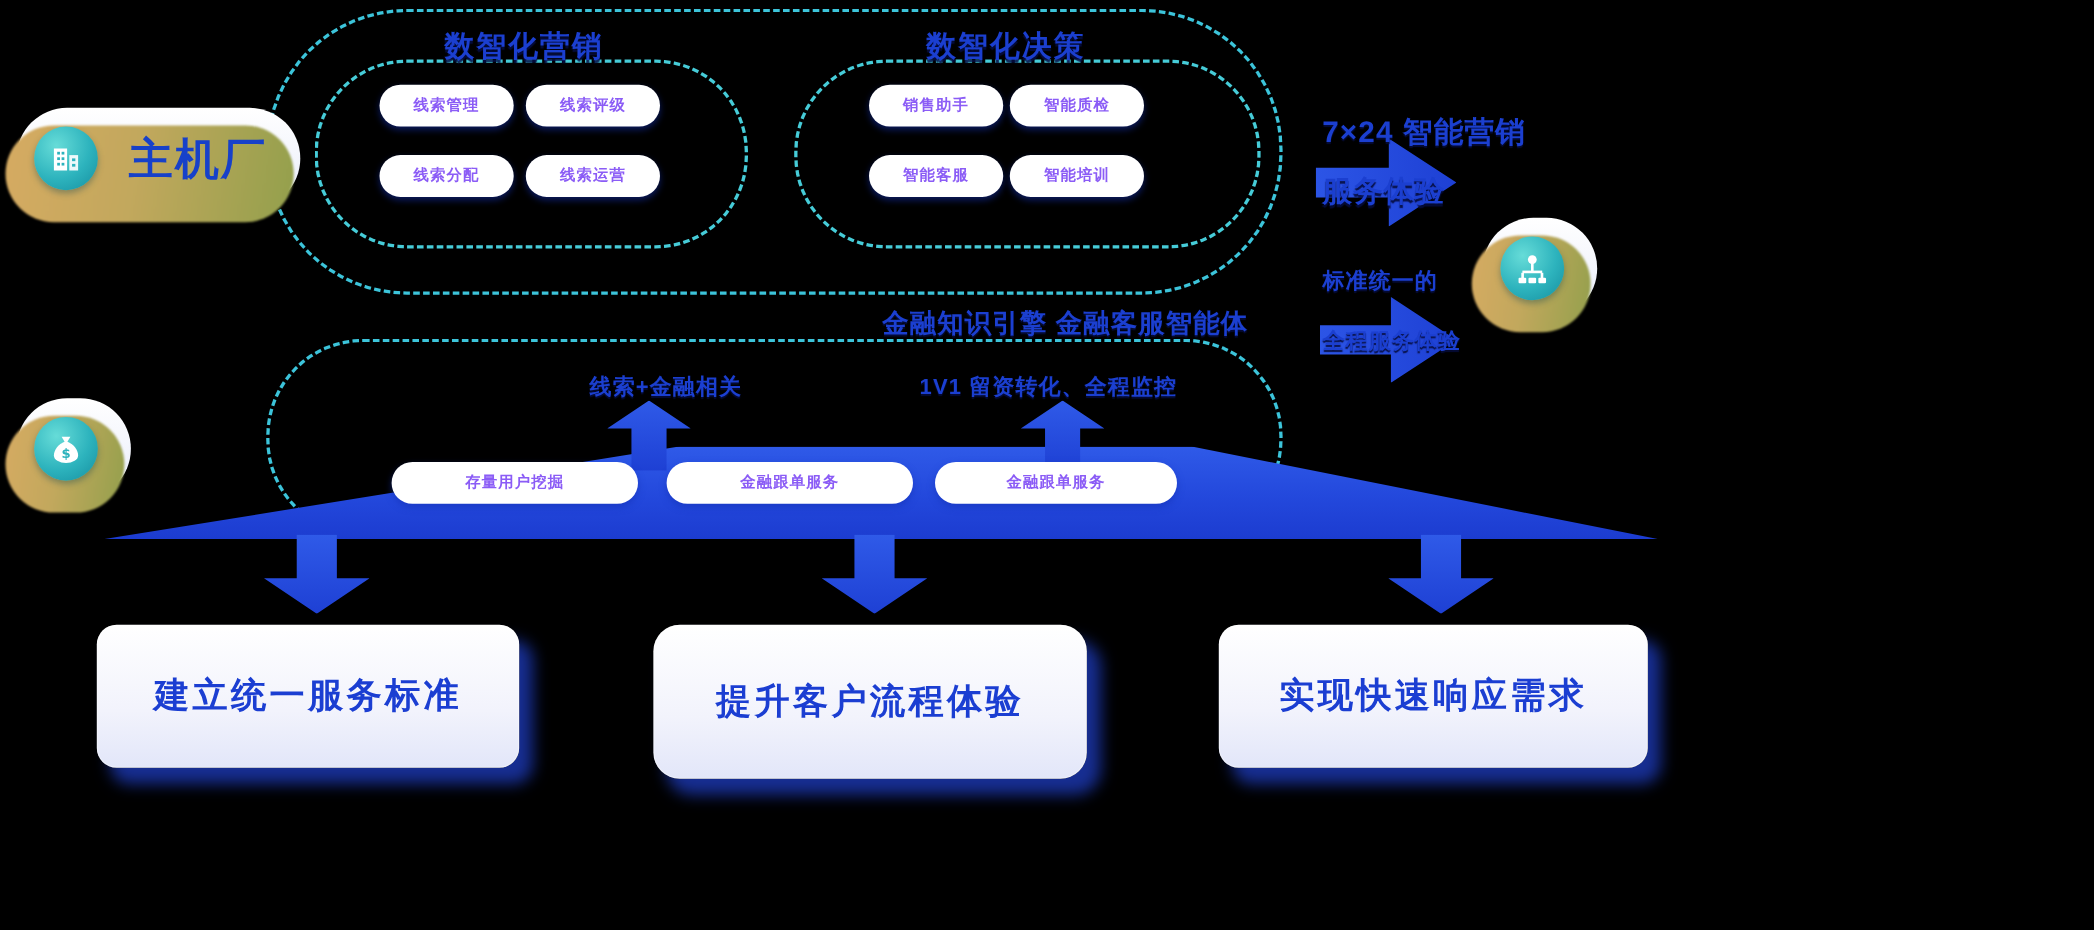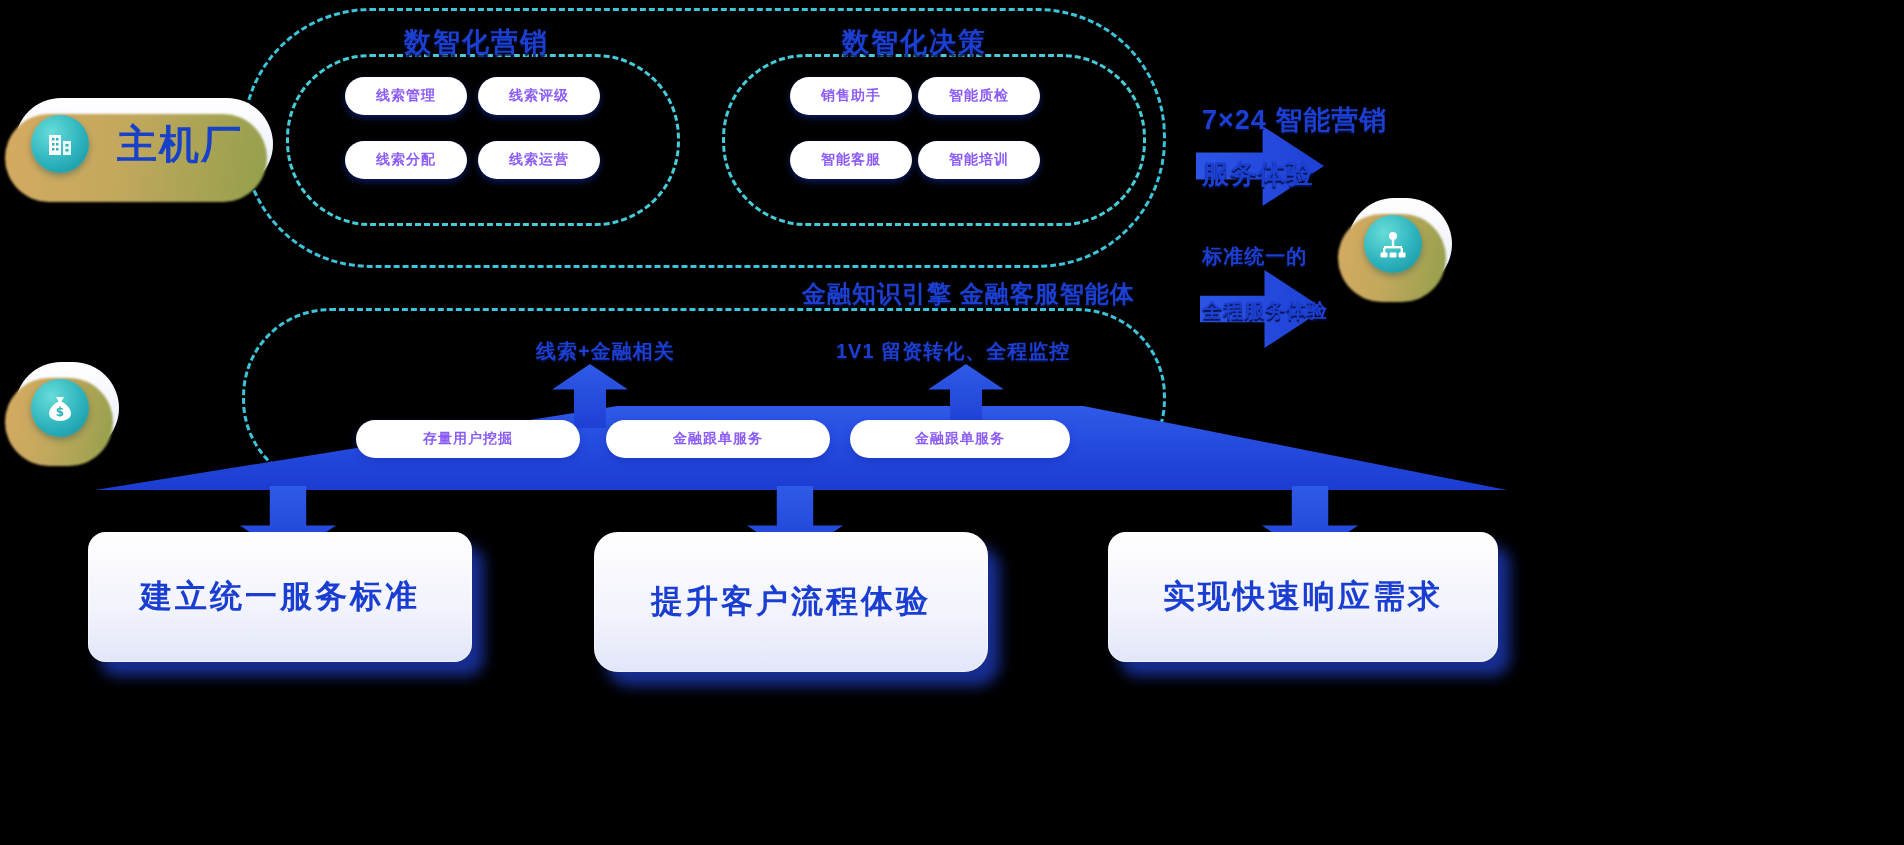--- a/index.html
+++ b/index.html
@@ -45,21 +45,21 @@
     background:linear-gradient(90deg,#2c55e6 0%,#1e40d4 100%);}
   .funnel{position:absolute;z-index:2;
     background:linear-gradient(180deg,#2f5ae8 0%,#2348dc 55%,#1c3cd0 100%);
     clip-path:polygon(37% 0,70% 0,100% 100%,0 100%);}
 
   
   .goal-box{position:absolute;border-radius:18px;
     background:linear-gradient(180deg,#ffffff 0%,#f2f3fc 60%,#e2e6f9 100%);
     display:flex;align-items:center;justify-content:center;
     font-size:32px;font-weight:900;color:#1b3ed2;letter-spacing:3px;
-    box-shadow:12px 14px 14px rgba(35,70,225,.65),0 0 0 1px rgba(255,255,255,.4) inset;z-index:5;}
+    box-shadow:12px 14px 14px rgba(35,70,225,.65),0 0 0 1px rgba(255,255,255,.4) inset;z-index:5;margin-top:36px;}
 </style>
 </head>
 <body>
 
 <div id="canvas">
 
   <div class="dashed" style="left:242px;top:8px;width:918px;height:254px;border-radius:128px;"></div>
   <div class="dashed inner" style="left:286px;top:54px;width:388px;height:166px;border-radius:84px;"></div>
   <div class="dashed inner" style="left:722px;top:54px;width:418px;height:166px;border-radius:84px;"></div>
   <div class="dashed" style="left:242px;top:308px;width:918px;height:174px;border-radius:88px;"></div>

